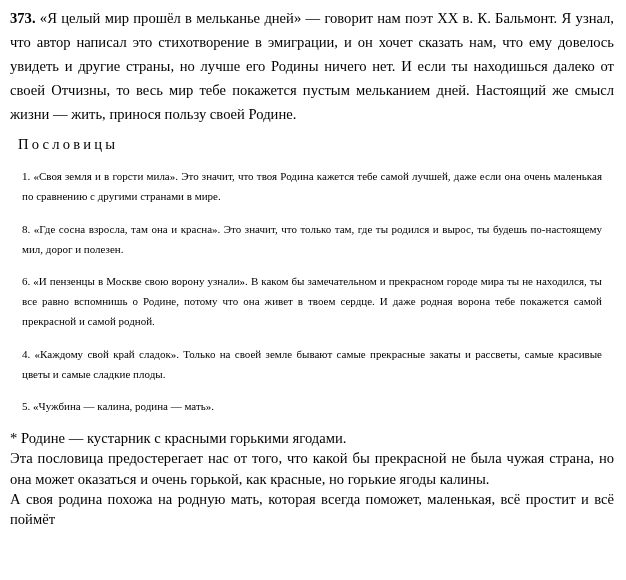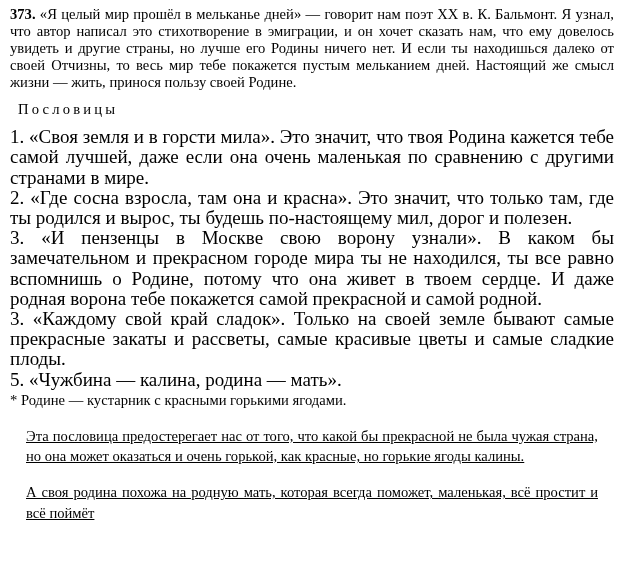--- a/index.html
+++ b/index.html
@@ -16,76 +16,75 @@
   }
   .page {
     width: 626px;
     height: 580px;
     box-sizing: border-box;
     padding: 6px 12px 0 10px;
     position: relative;
   }
   .para {
     font-size: 14.6px;
-    line-height: 17px;
+    line-height: 24px;
     text-align: justify;
     text-justify: inter-word;
     margin: 0;
     hyphens: manual;
   }
   .first-para {
     text-indent: 0;
   }
   .num {
     font-weight: bold;
     font-size: 14.6px;
   }
   .heading {
     font-size: 14.6px;
     line-height: 20.2px;
     letter-spacing: 3.2px;
     margin: 8px;
   }
   .item {
-    font-size: 19px;
+    font-size: 11px;
     line-height: 20.2px;
     text-align: justify;
     text-justify: inter-word;
-    margin: 0;
+    margin: 12px;
   }
   .note {
     font-size: 14.6px;
     line-height: 20.2px;
     margin: 0;
   }
   .tail {
     font-size: 14.6px;
     line-height: 20.2px;
     text-align: justify;
     text-justify: inter-word;
-    margin: 16px;
-    text-decoration: underline;
+    margin: 0;
   }
   .nojust {
     text-align: left;
   }
 </style>
 </head>
 <body>
 
 <div class="page">
 
   <p class="para first-para"><span class="num">373.</span> <span>«Я целый мир прошёл в мельканье дней» — говорит нам поэт XX в. К. Бальмонт. Я узнал, что автор написал это стихотворение в эмиграции, и он хочет сказать нам, что ему довелось увидеть и другие страны, но лучше его Родины ничего нет. И если ты находишься далеко от своей Отчизны, то весь мир тебе покажется пустым мельканием дней. Настоящий же смысл жизни — жить, принося пользу своей Родине.</span></p>
 
   <p class="heading">Пословицы</p>
 
   <p class="item">1. «Своя земля и в горсти мила». Это значит, что твоя Родина кажется тебе самой лучшей, даже если она очень маленькая по сравнению с другими странами в мире.</p>
-  <p class="item">2. «Где сосна взросла, там она и красна». Это значит, что только там, где ты родился и вырос, ты будешь по-настоящему мил, дорог и полезен.</p>
-  <p class="item">3. «И пензенцы в Москве свою ворону узнали». В каком бы замечательном и прекрасном городе мира ты не находился, ты все равно вспомнишь о Родине, потому что она живет в твоем сердце. И даже родная ворона тебе покажется самой прекрасной и самой родной.</p>
-  <p class="item">3. «Каждому свой край сладок». Только на своей земле бывают самые прекрасные закаты и рассветы, самые красивые цветы и самые сладкие плоды.</p>
+  <p class="item">8. «Где сосна взросла, там она и красна». Это значит, что только там, где ты родился и вырос, ты будешь по-настоящему мил, дорог и полезен.</p>
+  <p class="item">6. «И пензенцы в Москве свою ворону узнали». В каком бы замечательном и прекрасном городе мира ты не находился, ты все равно вспомнишь о Родине, потому что она живет в твоем сердце. И даже родная ворона тебе покажется самой прекрасной и самой родной.</p>
+  <p class="item">4. «Каждому свой край сладок». Только на своей земле бывают самые прекрасные закаты и рассветы, самые красивые цветы и самые сладкие плоды.</p>
   <p class="item nojust">5. «Чужбина — калина, родина — мать».</p>
 
   <p class="note nojust">* Родине — кустарник с красными горькими ягодами.</p>
 
   <p class="tail">Эта пословица предостерегает нас от того, что какой бы прекрасной не была чужая страна, но она может оказаться и очень горькой, как красные, но горькие ягоды калины.</p>
 
   <p class="tail">А своя родина похожа на родную мать, которая всегда поможет, маленькая, всё простит и всё поймёт</p>
 
 </div>
 

